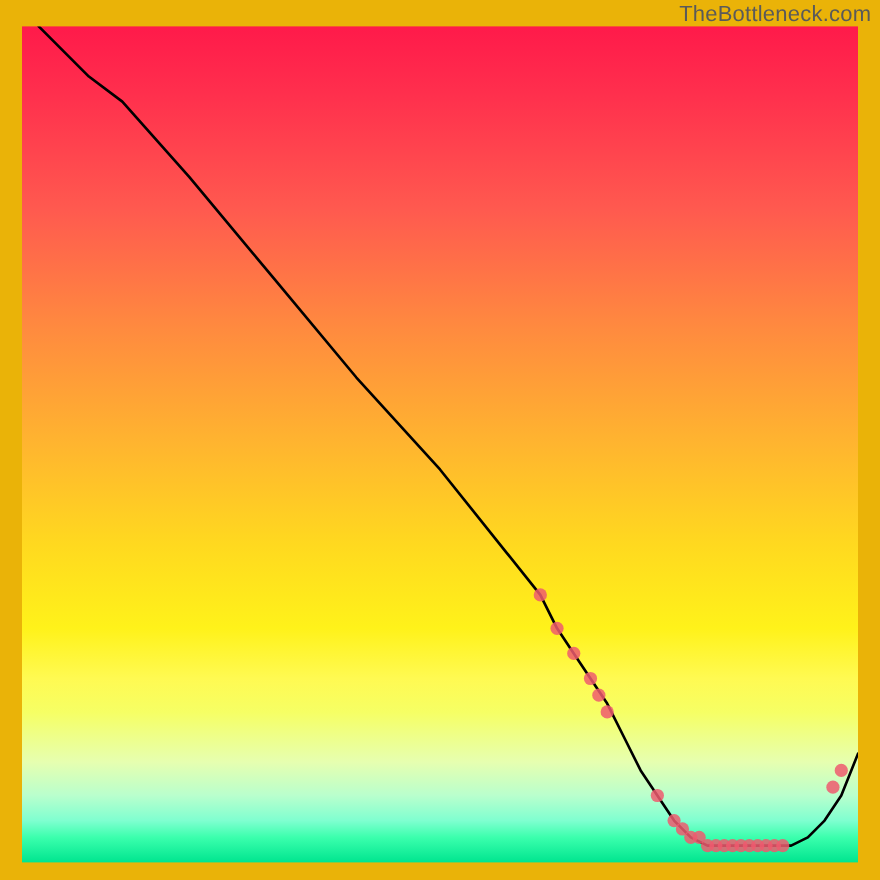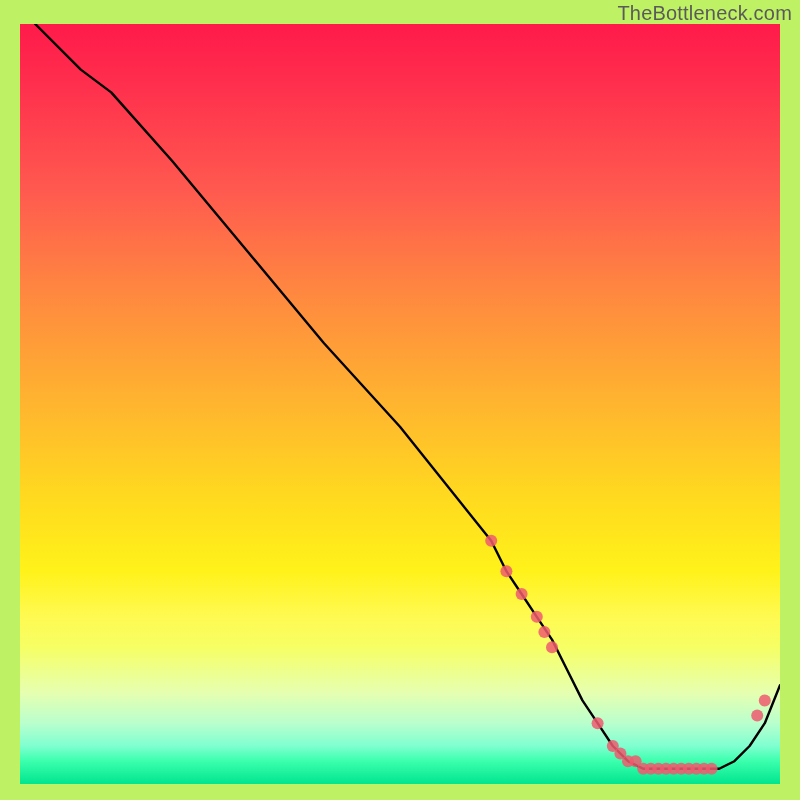--- a/index.html
+++ b/index.html
@@ -8,21 +8,21 @@
     width: 800px;
     height: 800px;
     background: #000;
     font-family: Arial, Helvetica, sans-serif;
     overflow: hidden;
   }
   .outer {
     position: relative;
     width: 800px;
     height: 800px;
-    background: #bef264;
+    background: #eab308;
   }
   .watermark {
     position: absolute;
     top: 2px;
     right: 8px;
     color: #5a5a5a;
     font-size: 20px;
     font-weight: 500;
     letter-spacing: 0.2px;
     z-index: 10;

